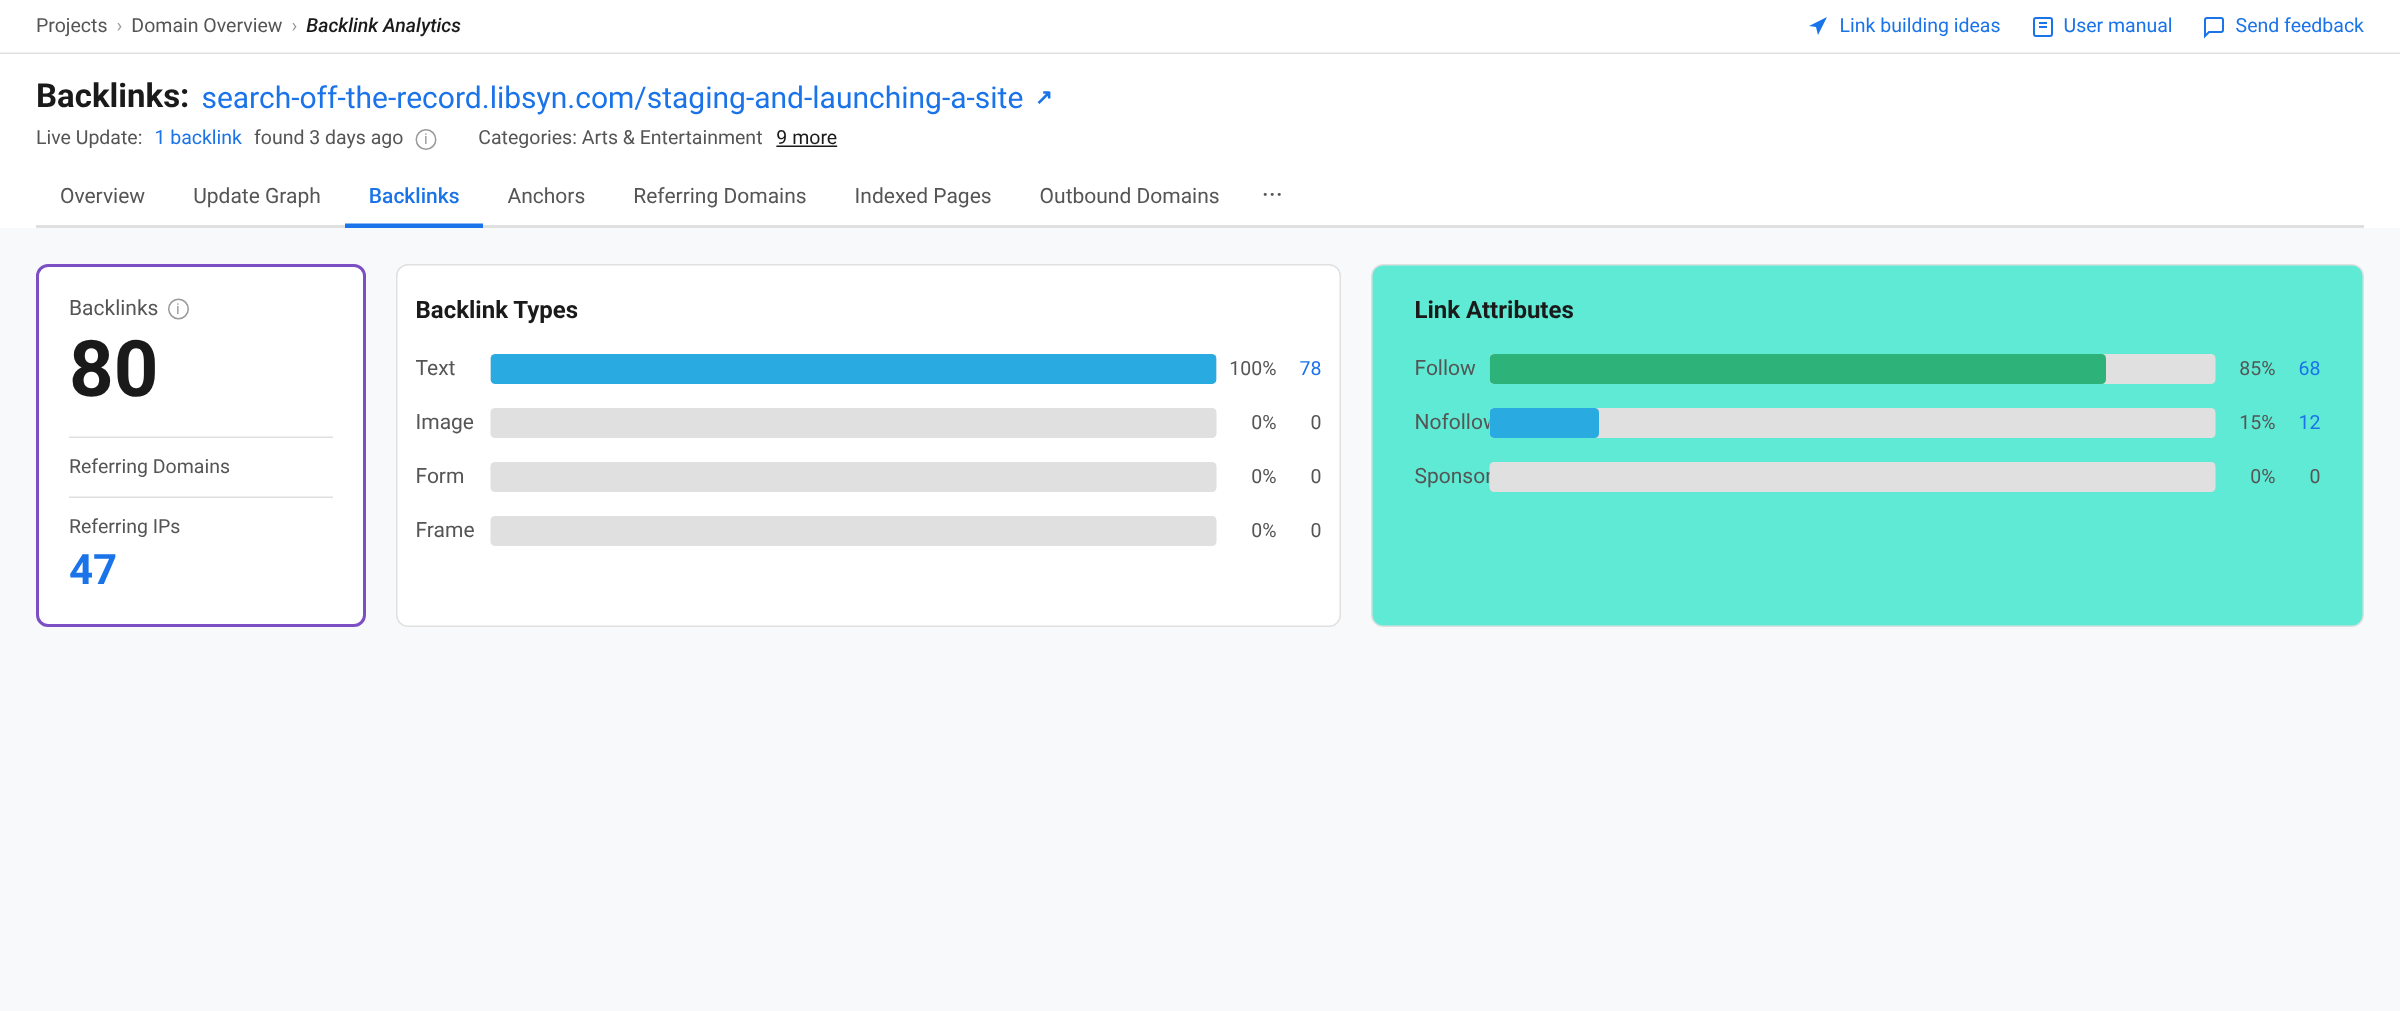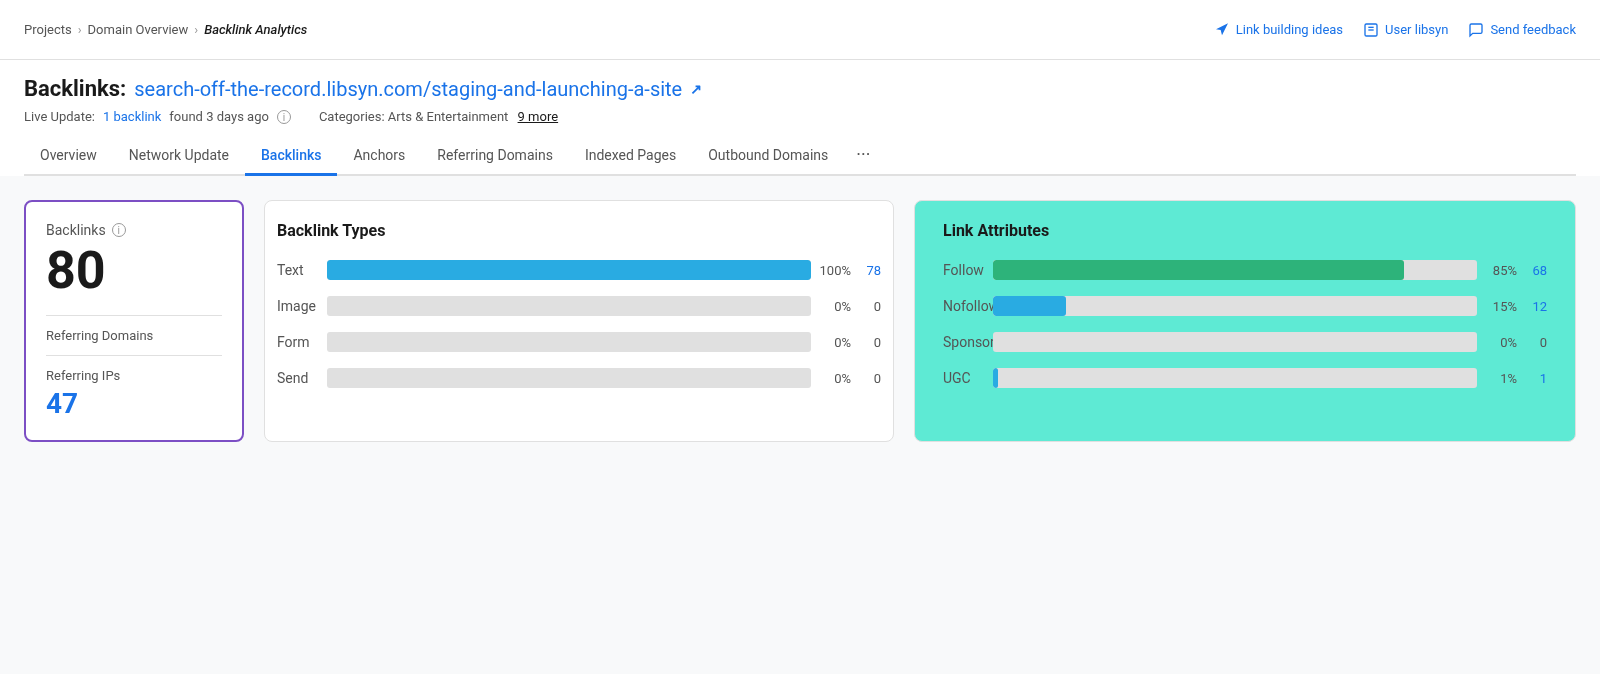--- a/index.html
+++ b/index.html
@@ -6,21 +6,21 @@
     body {
       font-family: -apple-system, BlinkMacSystemFont, 'Segoe UI', Roboto, sans-serif;
       background: #f8f9fa;
       color: #1a1a1a;
       font-size: 14px;
     }
     .top-bar {
       background: #fff;
       border-bottom: 1px solid #e0e0e0;
       padding: 0 24px;
-      height: 60px;
+      height: 36px;
       display: flex;
       align-items: center;
       justify-content: space-between;
     }
     .breadcrumb {
       display: flex;
       align-items: center;
       gap: 6px;
       color: #555;
       font-size: 13px;
@@ -236,21 +236,21 @@
           <path d="M3 11l18-9-9 18-2-8-7-1z"></path>
         </svg>
       <span>Link building ideas</span>
     </a>
     <a class="top-action-btn">
       <svg viewBox="0 0 24 24">
           <rect x="3" y="3" width="18" height="18" rx="2" fill="none" stroke="#1a73e8" stroke-width="2"></rect>
           <line x1="8" y1="8" x2="16" y2="8" stroke="#1a73e8" stroke-width="2"></line>
           <line x1="8" y1="12" x2="16" y2="12" stroke="#1a73e8" stroke-width="2"></line>
         </svg>
-      <span>User libsyn</span>
+      <span>User manual</span>
     </a>
     <a class="top-action-btn">
       <svg viewBox="0 0 24 24">
           <path d="M21 15a2 2 0 01-2 2H7l-4 4V5a2 2 0 012-2h14a2 2 0 012 2z" fill="none" stroke="#1a73e8" stroke-width="2"></path>
         </svg>
       <span>Send feedback</span>
     </a>
   </div>
 </div>
 
@@ -266,21 +266,21 @@
     <span>found 3 days ago</span>
     <span class="info-icon">i</span>
     <span style="margin-left:20px;">
       <span>Categories: Arts &amp; Entertainment</span>
       <span class="more-link" style="margin-left:6px;">9 more</span>
     </span>
   </div>
 
   <div class="tabs" id="tabs-container">
   <div class="tab">Overview</div>
-      <div class="tab">Network Update</div>
+      <div class="tab">Update Graph</div>
       <div class="tab active">Backlinks</div>
       <div class="tab">Anchors</div>
       <div class="tab">Referring Domains</div>
       <div class="tab">Indexed Pages</div>
       <div class="tab">Outbound Domains</div>
       <div class="tab more">···</div>
     </div>
 </div>
 
 <div class="content">
@@ -319,21 +319,21 @@
         </div>
         <div class="bar-row">
           <div class="bar-row-label">Form</div>
           <div class="bar-track">
             <div class="bar-fill" style="width: 0%; background-color: transparent;"></div>
           </div>
           <div class="bar-pct">0%</div>
           <div class="bar-count" style="color: rgb(85, 85, 85);">0</div>
         </div>
         <div class="bar-row">
-          <div class="bar-row-label">Send</div>
+          <div class="bar-row-label">Frame</div>
           <div class="bar-track">
             <div class="bar-fill" style="width: 0%; background-color: transparent;"></div>
           </div>
           <div class="bar-pct">0%</div>
           <div class="bar-count" style="color: rgb(85, 85, 85);">0</div>
         </div>
       </div>
   </div>
 
   <div class="right-card">
@@ -356,24 +356,16 @@
           <div class="bar-count">12</div>
         </div>
         <div class="bar-row">
           <div class="bar-row-label">Sponsored</div>
           <div class="bar-track">
             <div class="bar-fill" style="width: 0%; background-color: transparent;"></div>
           </div>
           <div class="bar-pct">0%</div>
           <div class="bar-count" style="color: rgb(85, 85, 85);">0</div>
         </div>
-        <div class="bar-row">
-          <div class="bar-row-label">UGC</div>
-          <div class="bar-track">
-            <div class="bar-fill" style="width: 1%; background-color: rgb(41, 171, 226);"></div>
-          </div>
-          <div class="bar-pct">1%</div>
-          <div class="bar-count">1</div>
-        </div>
       </div>
   </div>
 
 </div>
 
 </body></html>

